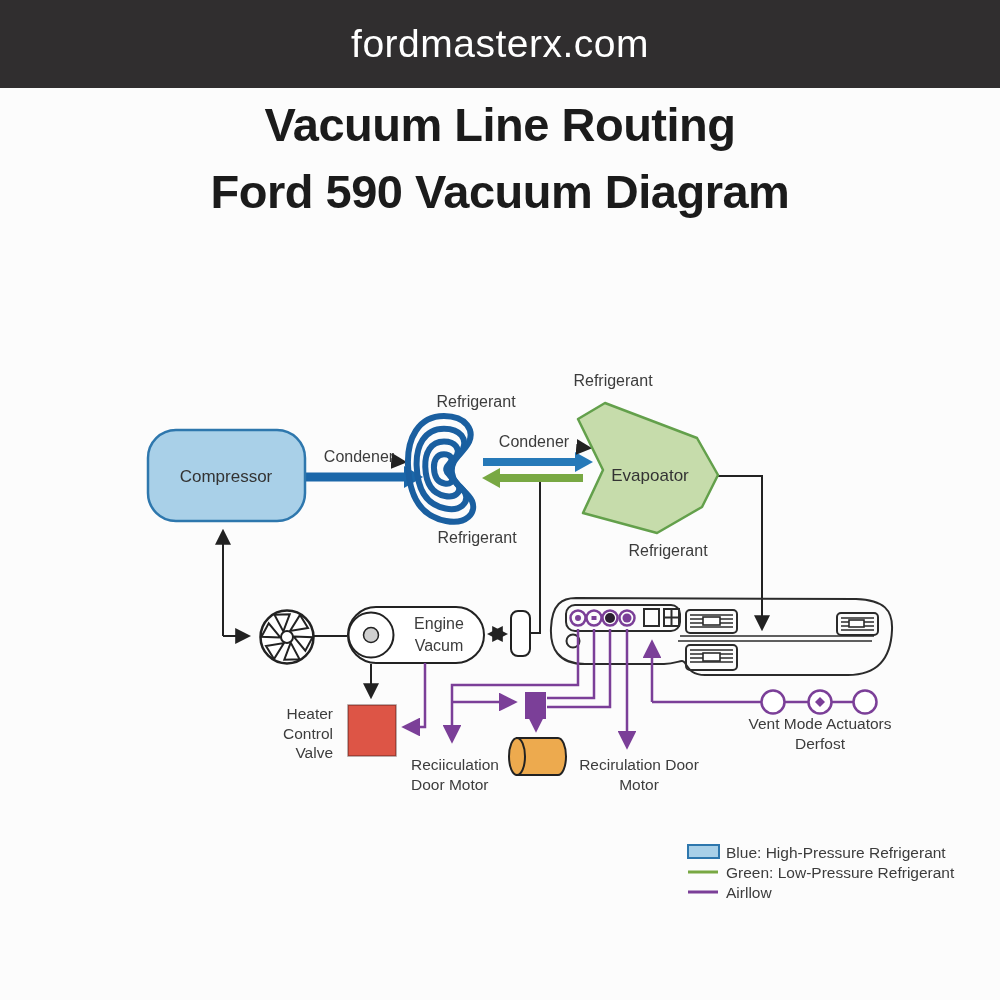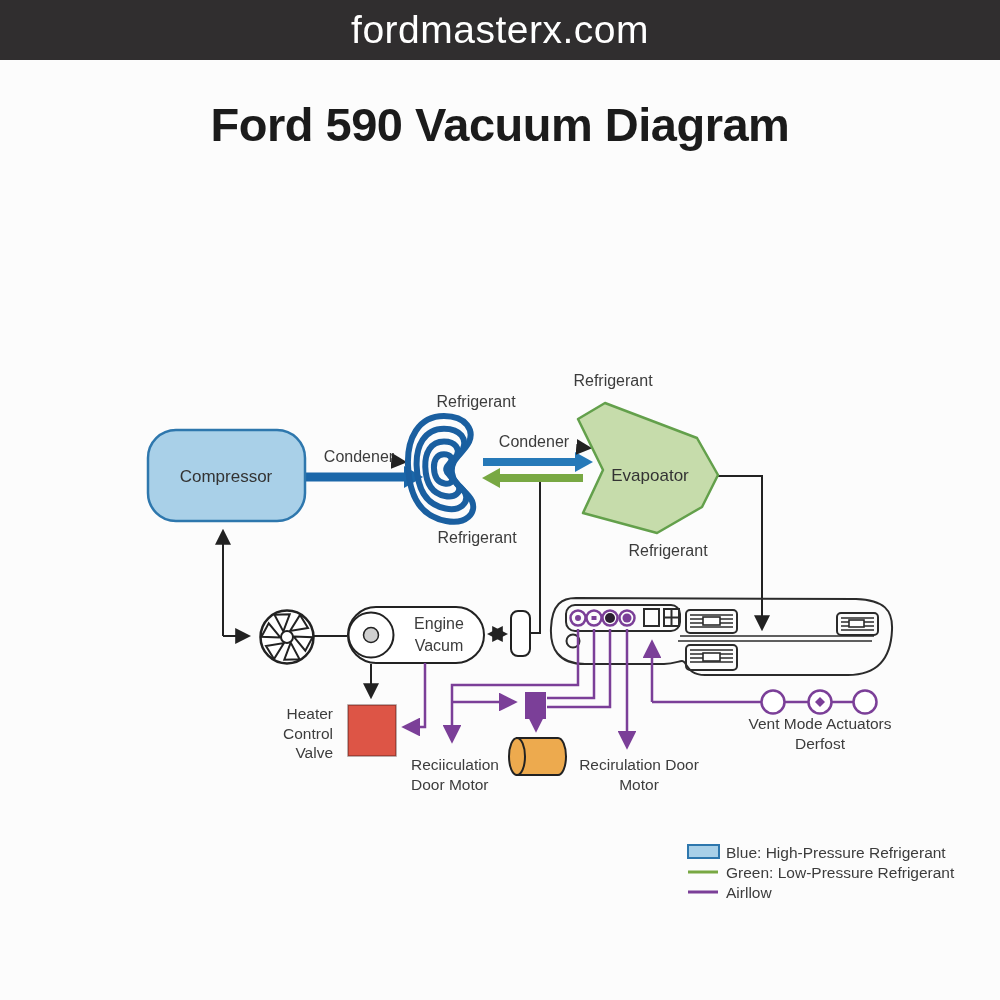--- a/index.html
+++ b/index.html
@@ -1,21 +1,21 @@
 <!DOCTYPE html>
 <html><head>
 <meta charset="utf-8">
 <style>
   html,body{margin:0;padding:0;}
   body{
     width:1000px;height:1000px;position:relative;background:#fcfcfc;
     font-family:"Liberation Sans",sans-serif;overflow:hidden;
   }
   .header-bar{
-    position:absolute;top:0;left:0;width:1000px;height:60px;
+    position:absolute;top:0;left:0;width:1000px;height:88px;
     background:#302e2f;display:flex;align-items:center;justify-content:center;
   }
   .header-bar .site{
     color:#ffffff;font-size:39px;font-weight:400;letter-spacing:0.5px;
   }
   .title-block{
     position:absolute;top:92px;left:0;width:1000px;text-align:center;
     color:#1b1b1b;font-weight:bold;line-height:1.42;font-size:47px;letter-spacing:-0.5px;
   }
   svg{position:absolute;top:0;left:0;}
@@ -25,20 +25,21 @@
   .comp-lbl{font-size:17px;fill:#333;}
 </style>
 </head>
 <body>
 
 <div class="header-bar">
   <div class="site">fordmasterx.com</div>
 </div>
 
 <div class="title-block">
+  <div>Vacuum Line Routing</div>
   <div>Ford 590 Vacuum Diagram</div>
 </div>
 
 <svg width="1000" height="1000" viewBox="0 0 1000 1000">
   <defs>
     <marker id="mb" viewBox="0 0 10 10" refX="8" refY="5" markerWidth="8" markerHeight="8" orient="auto-start-reverse">
       <path d="M0,0 L10,5 L0,10 z" fill="#222"></path>
     </marker>
     <marker id="mp" viewBox="0 0 10 10" refX="8" refY="5" markerWidth="7.5" markerHeight="7.5" orient="auto-start-reverse">
       <path d="M0,0 L10,5 L0,10 z" fill="#7b3f98"></path>

